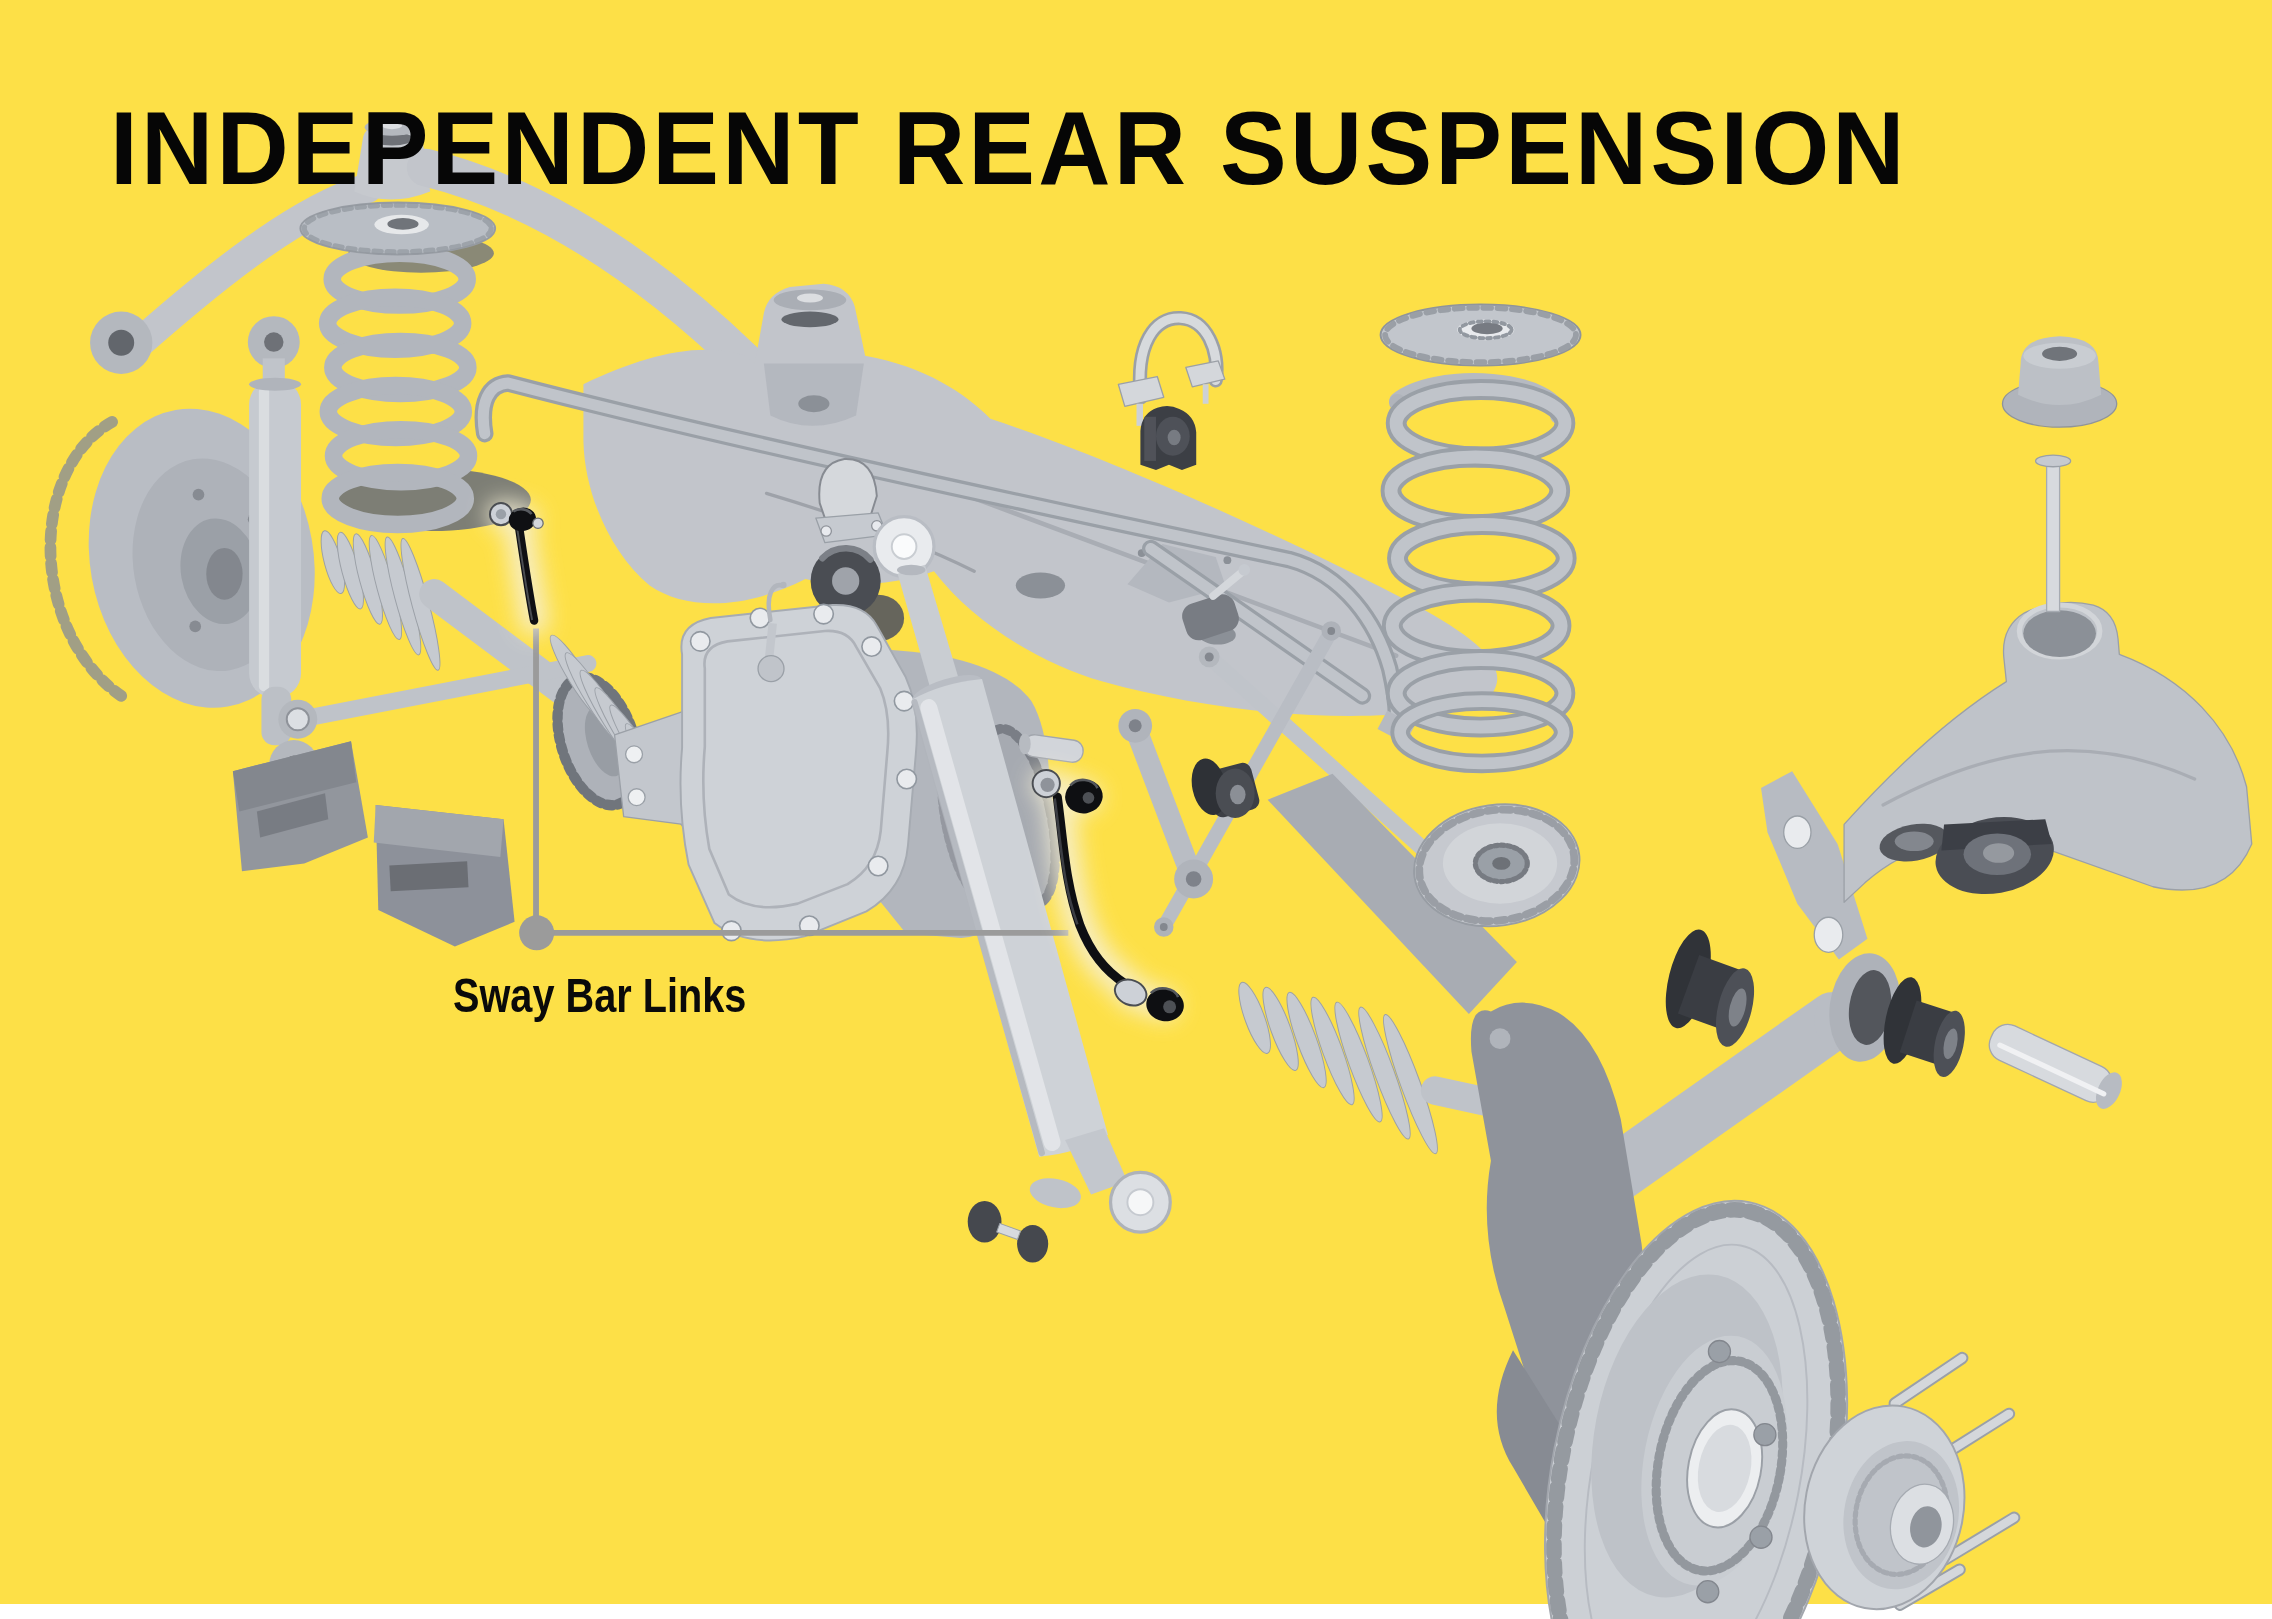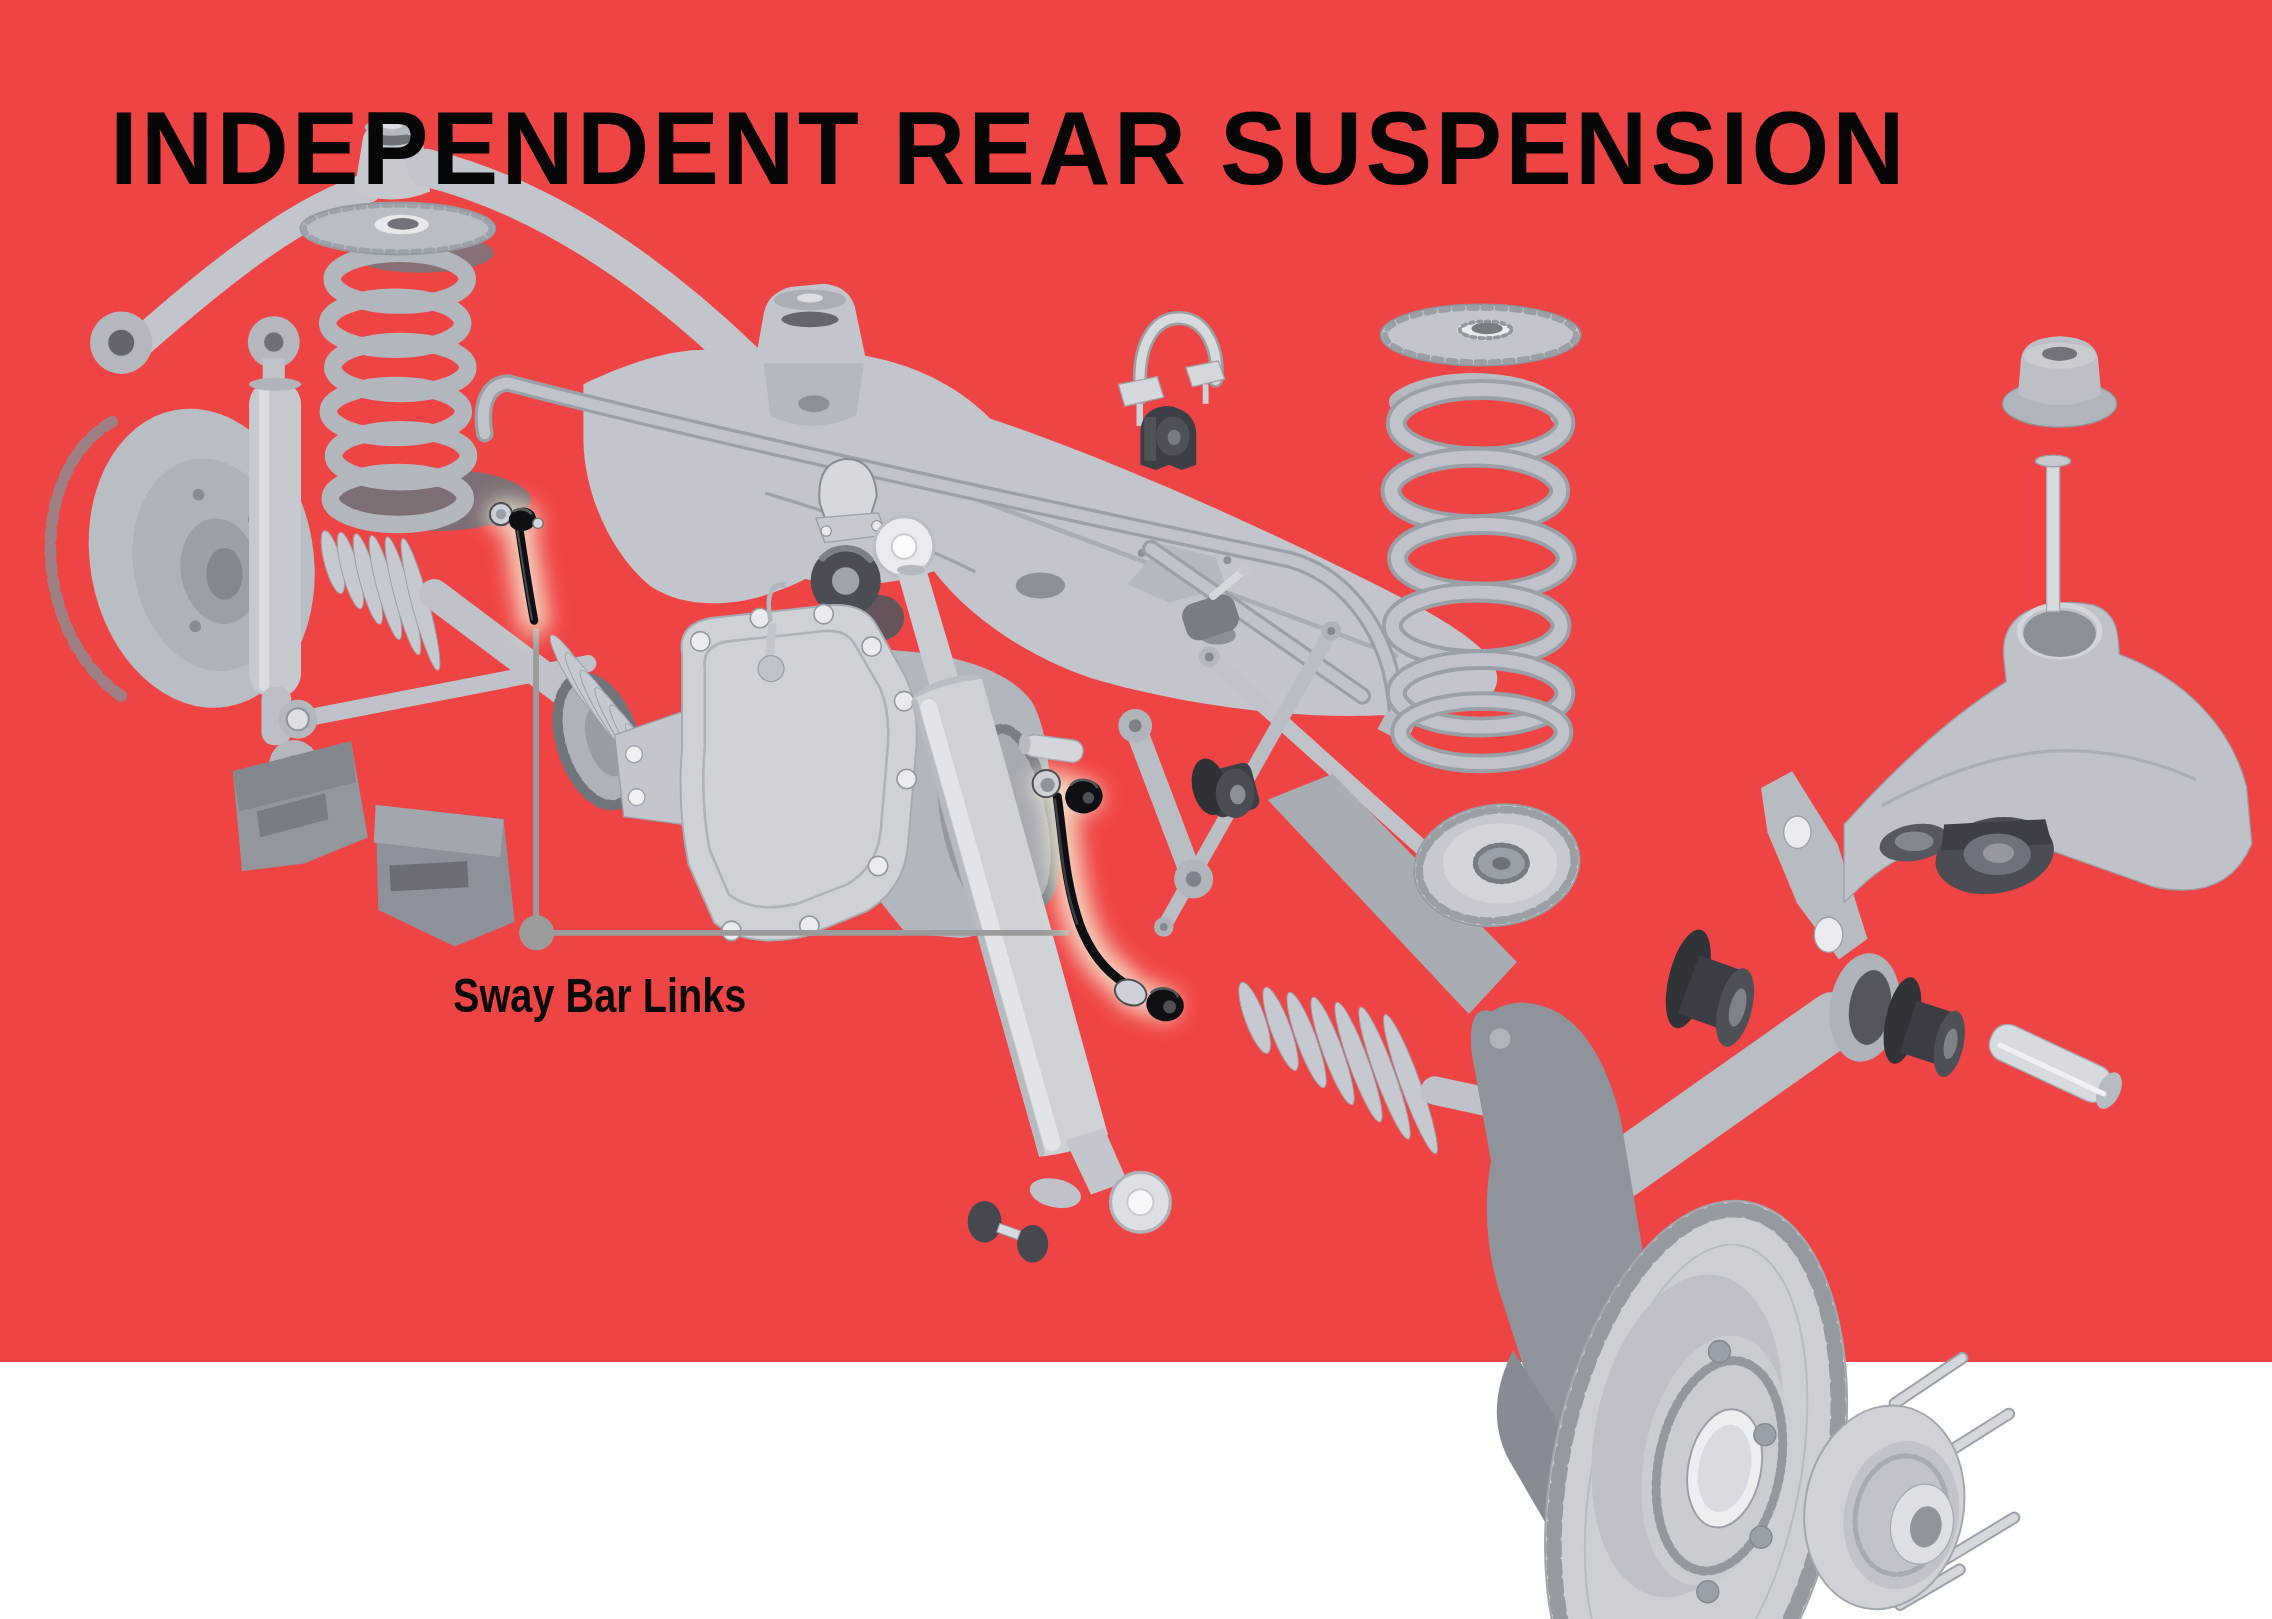--- a/index.html
+++ b/index.html
@@ -7,22 +7,22 @@
     padding: 0;
     background: #ffffff;
     width: 2273px;
     height: 1619px;
     overflow: hidden;
     font-family: "Liberation Sans", sans-serif;
   }
   .stage {
     position: relative;
     width: 2273px;
-    height: 1362px;
-    background: #ef4444;
+    height: 1604px;
+    background: #fde047;
   }
   .stage svg {
     position: absolute;
     left: 0; top: 0;
     width: 2273px;
     height: 1619px;
   }
   .page-title {
     position: absolute;
     left: 110px;

